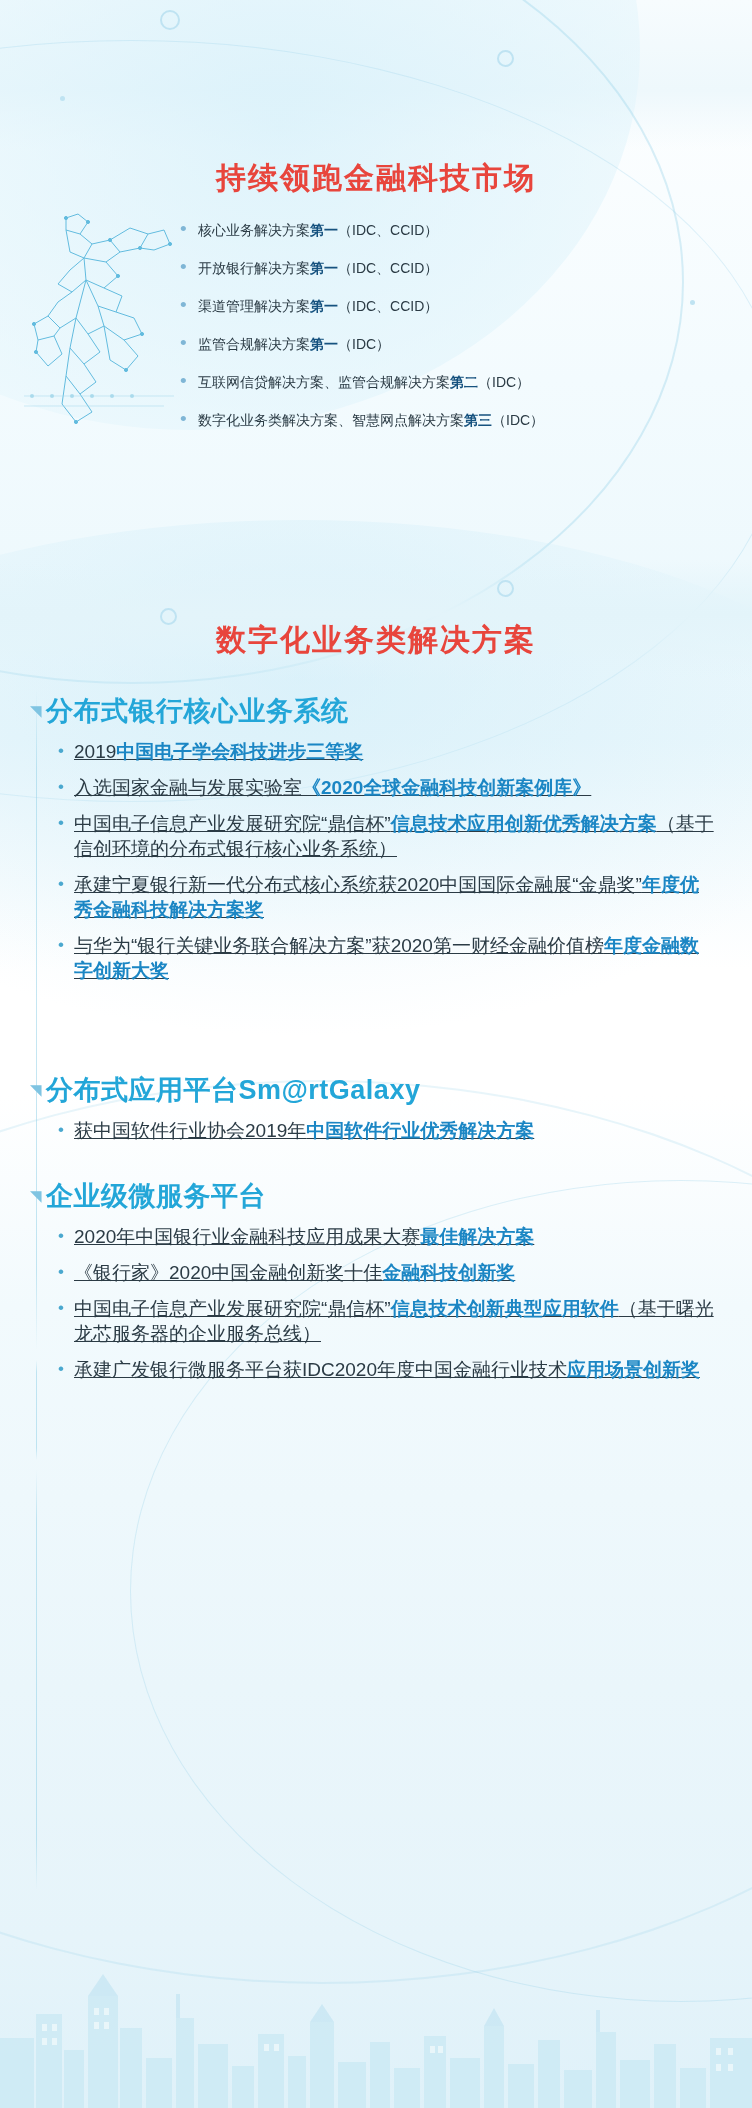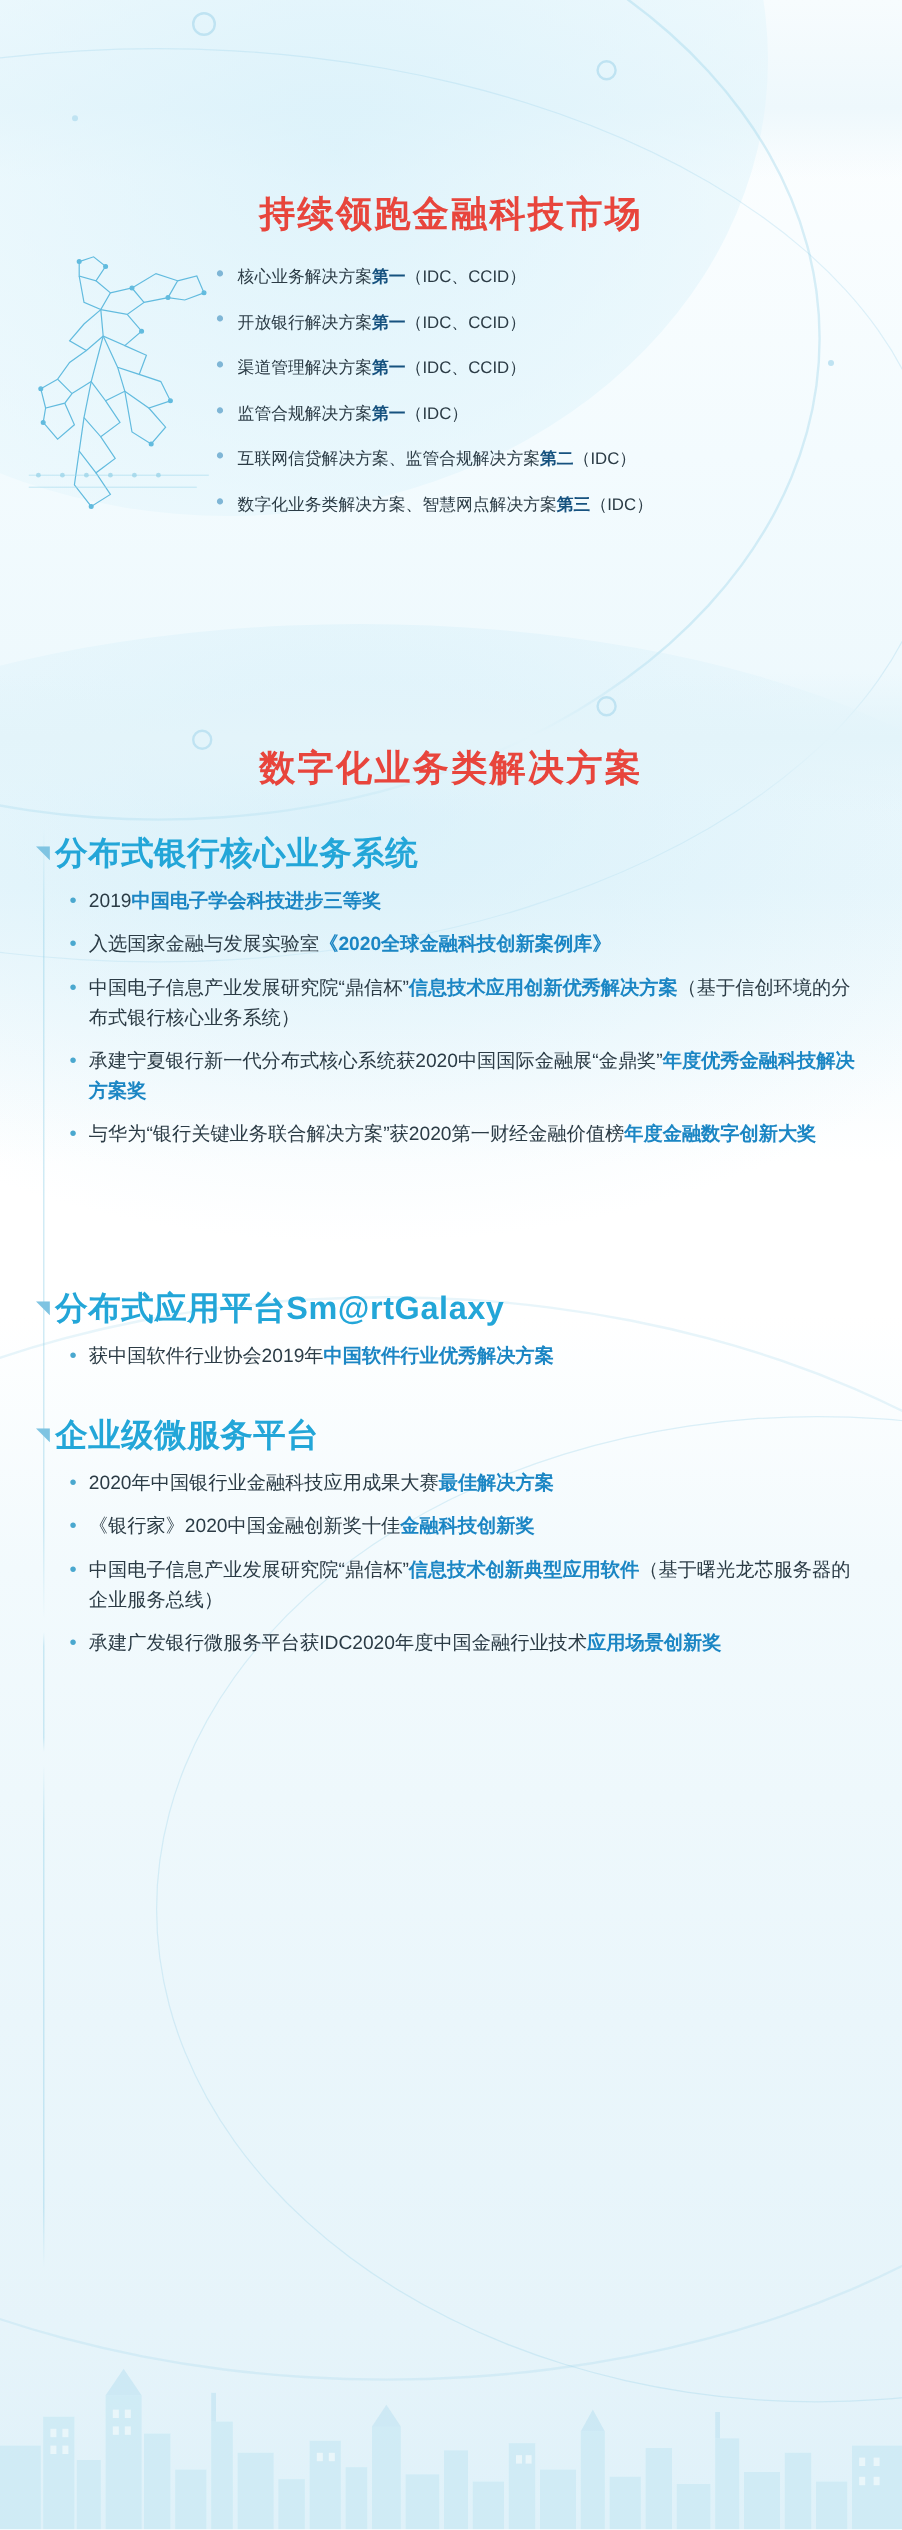--- a/index.html
+++ b/index.html
@@ -159,23 +159,24 @@
   }
   .g-dot {
     color: #4aa8cf;
     font-size: 17px;
     line-height: 24px;
     width: 16px;
     flex: 0 0 16px;
   }
   .g-text {
     color: #2b3b45;
-    font-size: 16px;
+    font-size: 19px;
     line-height: 25px;
     max-width: 640px;
+    text-decoration: underline;
   }
   .g-text .hl {
     color: #1b86c4;
     font-weight: bold;
   }
 
   
   .guide {
     position: absolute;
     left: 36px;

